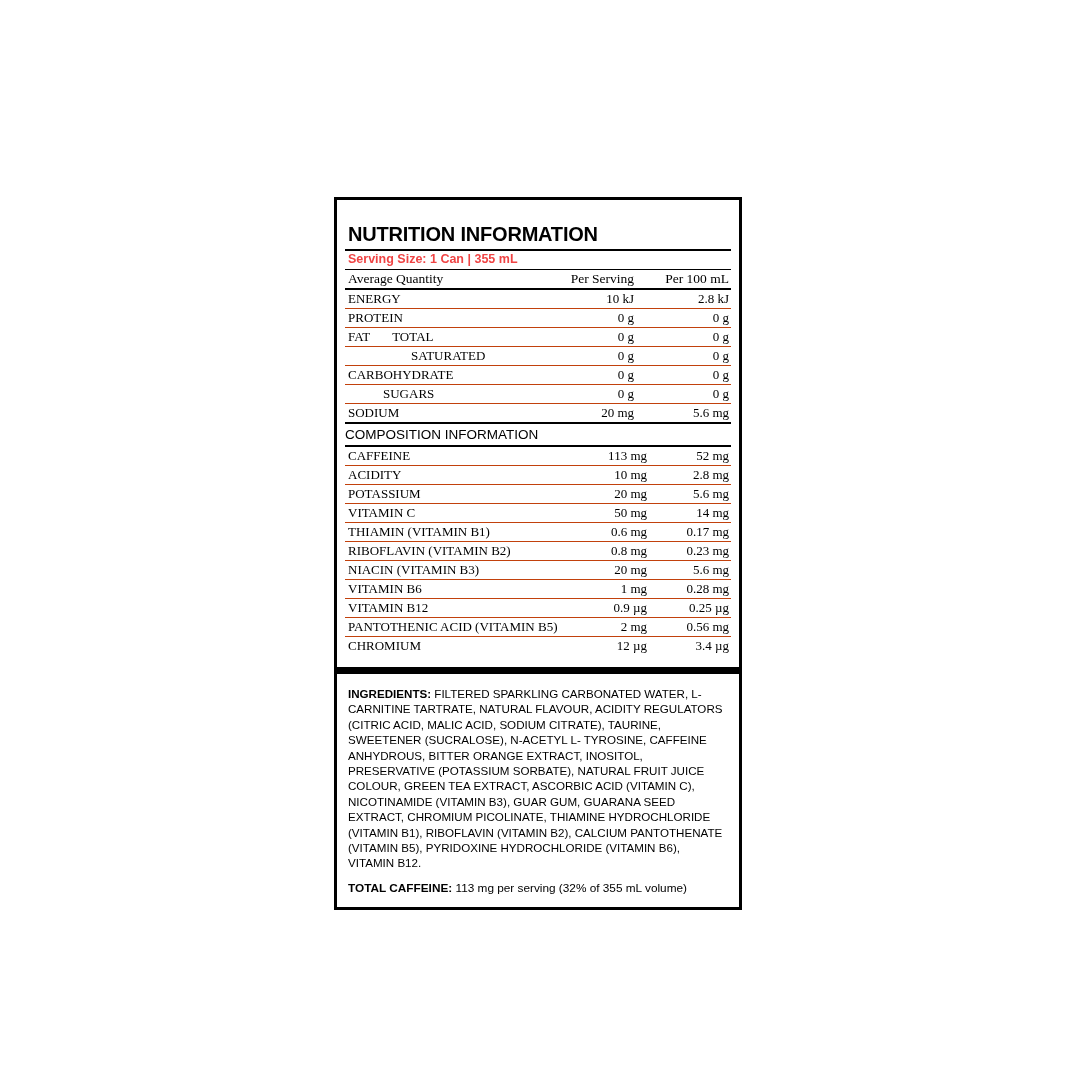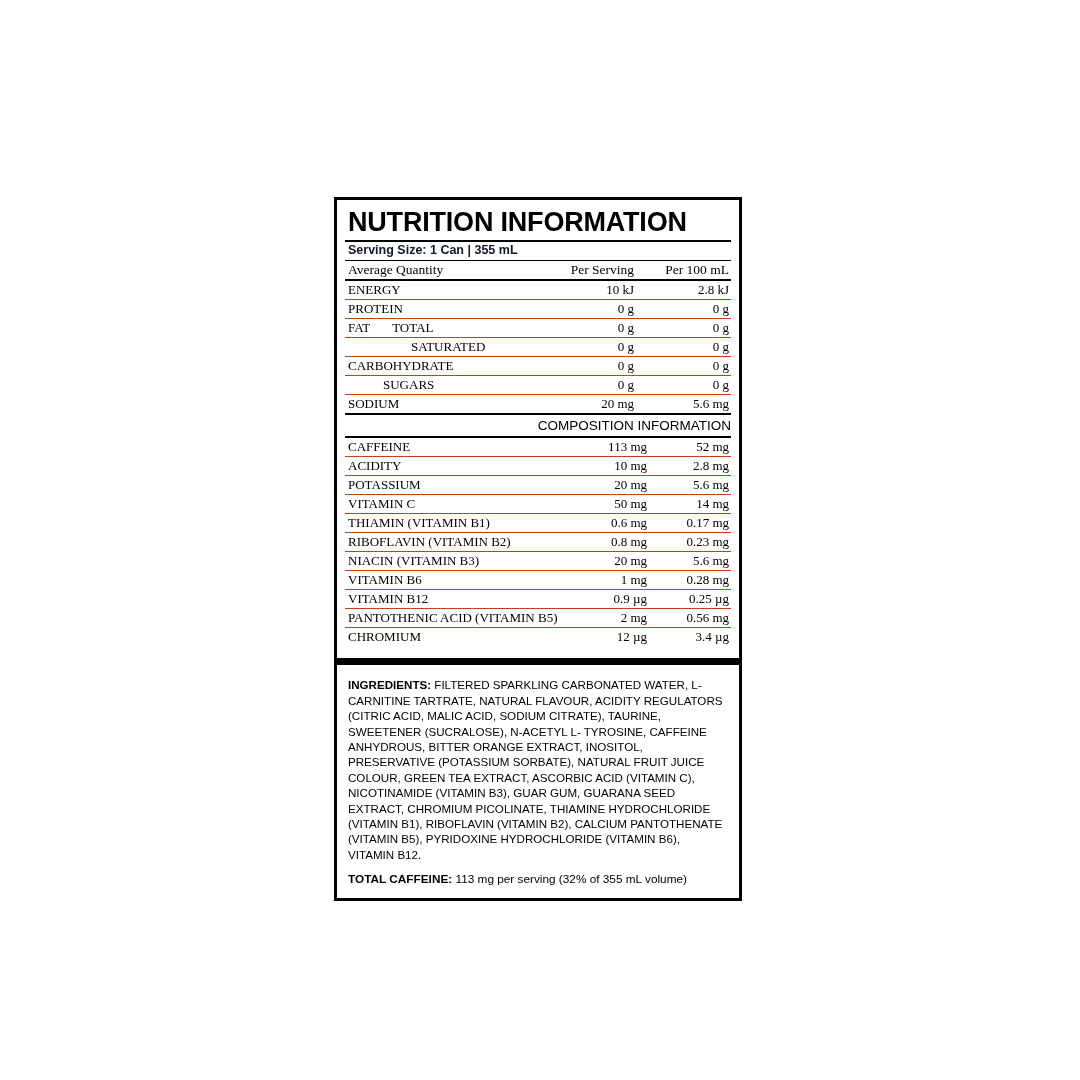--- a/index.html
+++ b/index.html
@@ -23,34 +23,34 @@
     width: 408px;
     box-sizing: border-box;
     border: 3px solid #000000;
     background: #ffffff;
     padding: 0;
   }
   .inner {
     padding: 6px 8px 8px 8px;
   }
   .title {
-    font-size: 27px;
+    font-size: 20px;
     font-weight: bold;
     letter-spacing: -0.2px;
     line-height: 1.05;
     color: #000;
-    margin: 2px 0 4px 3px;
+    margin: 18px 0 4px 3px;
   }
   .rule-thin { border-bottom: 1px solid #000; }
   .rule-med { border-bottom: 2px solid #000; }
 
   .serving {
     font-size: 12.5px;
     font-weight: bold;
-    color: #0f172a;
+    color: #ef4444;
     padding: 1px 0 3px 3px;
   }
   table.nt {
     width: 100%;
     border-collapse: collapse;
     font-size: 13px;
     color: #000;
   }
   table.nt td {
     padding: 1px 0 1px 0;
@@ -64,21 +64,21 @@
   .c-name { text-align: left; padding-left: 3px !important; white-space: nowrap; }
   .c-serv { text-align: right; width: 105px; }
   .c-100  { text-align: right; width: 95px; padding-right: 2px !important; }
   tr.line td { border-bottom: 1px solid #c2410c; }
   .indent1 { padding-left: 38px !important; }
   .indent2 { padding-left: 66px !important; }
   .fat-total { padding-left: 3px !important; }
   .fat-total span.lbl2 { display: inline-block; margin-left: 22px; }
 
   .comp-head {
-    text-align: right;
+    text-align: left;
     font-size: 13.5px;
     color: #000;
     padding: 3px 0 3px 0;
   }
   .thickbar {
     height: 7px;
     background: #000;
     margin: 0;
   }
   .ingredients {

